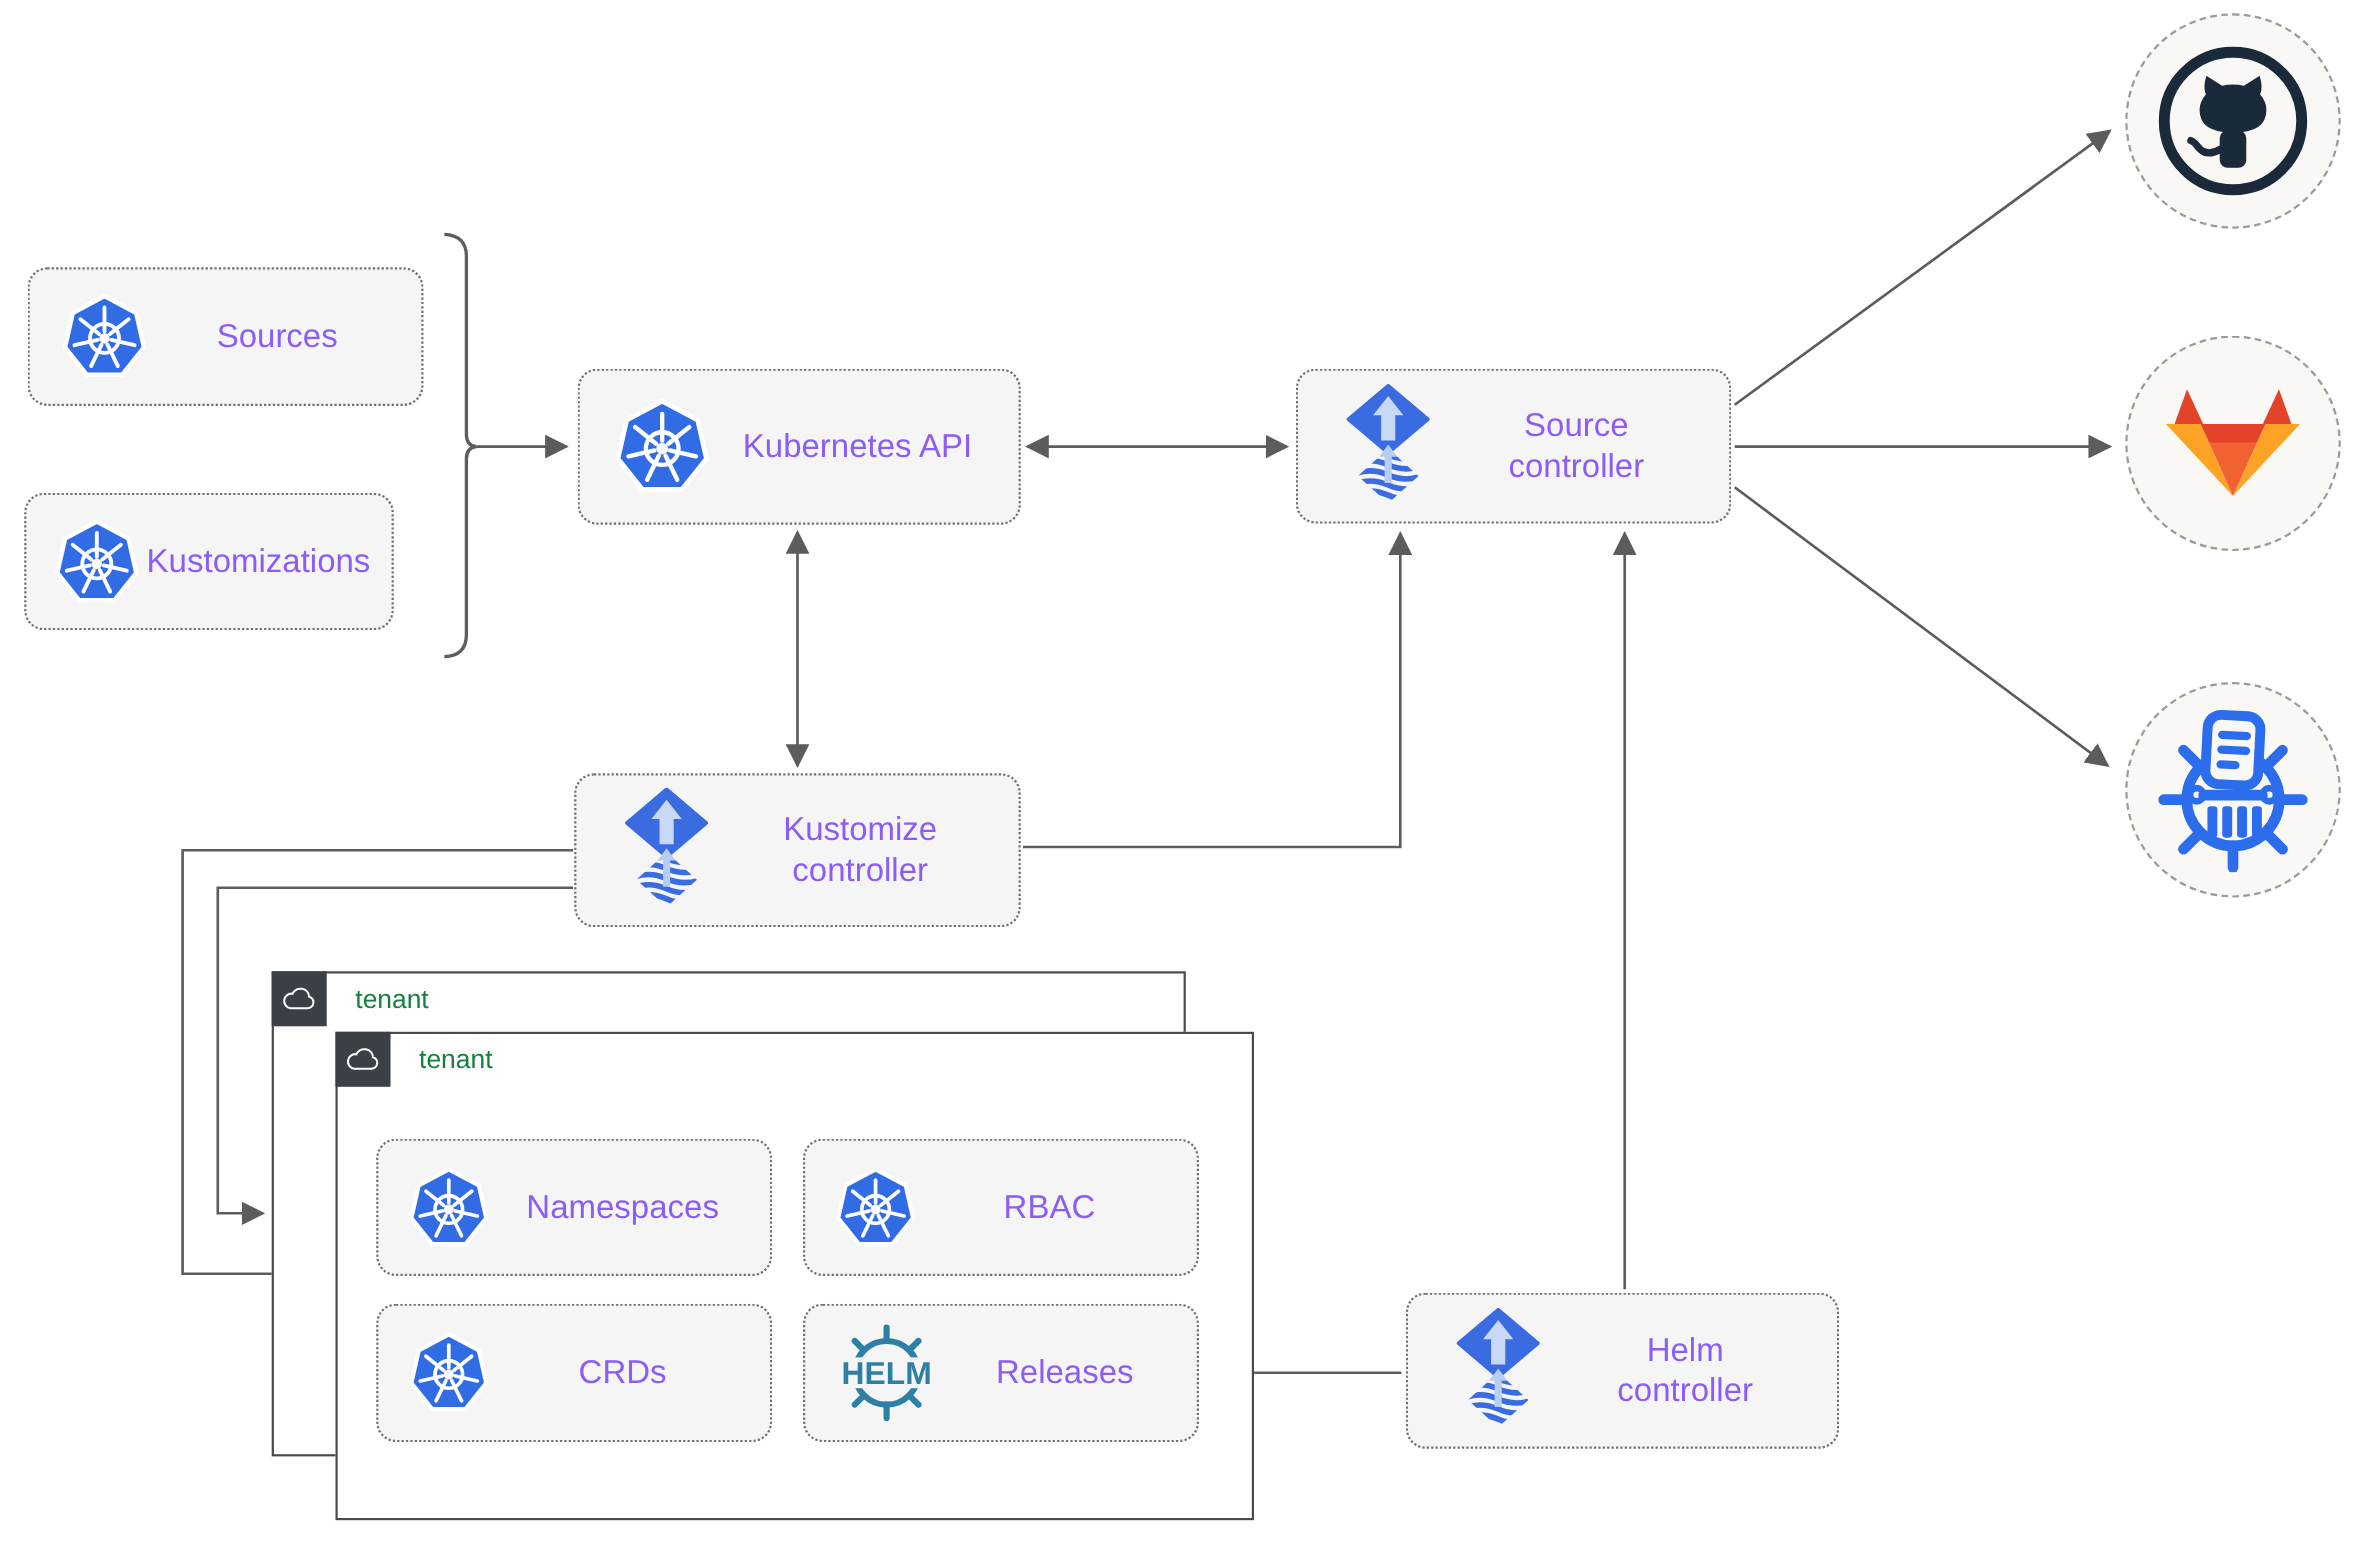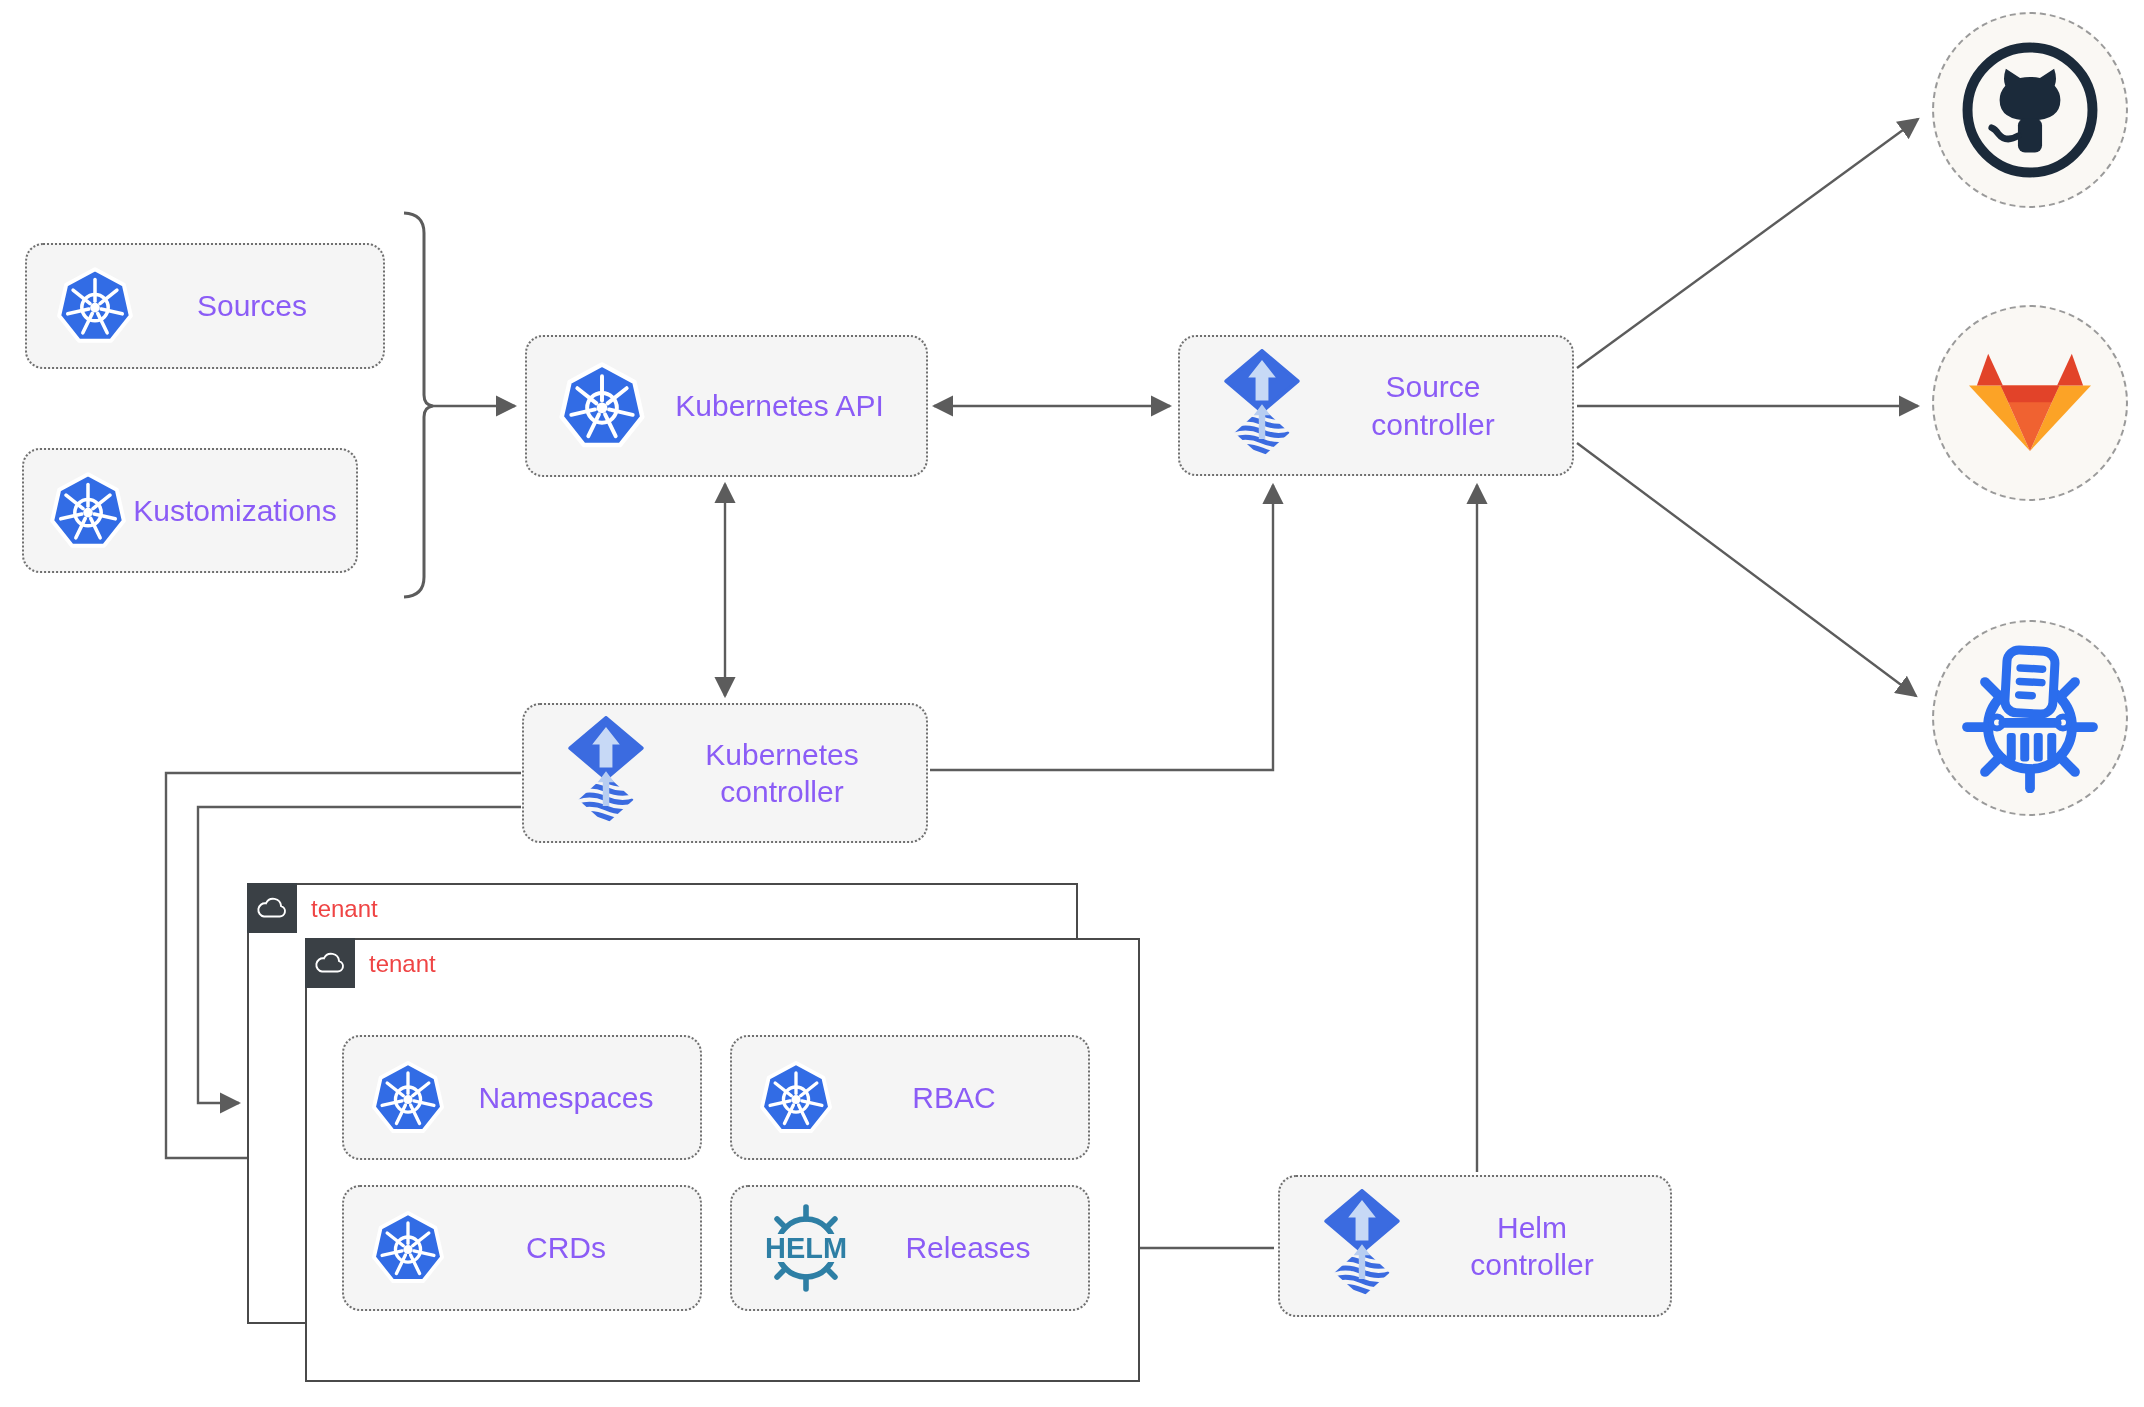--- a/index.html
+++ b/index.html
@@ -14,21 +14,21 @@
   }
   .lbl{flex:1;text-align:center;font-size:30px;color:#8b5cf6;line-height:1.25;padding-right:14px;}
   .lbl-wrap{max-width:240px;margin:0 auto;}
   .tenant{
     position:absolute;background:#ffffff;border:2px solid #4a4a4a;box-sizing:border-box;z-index:2;
   }
   .tenant-tab{
     position:absolute;left:-2px;top:-2px;background:#3a4045;
     display:flex;align-items:center;justify-content:center;
   }
-  .tenant-lbl{position:absolute;font-size:24px;color:#ef4444;}
+  .tenant-lbl{position:absolute;font-size:24px;color:#15803d;margin-left:12px;}
   .remote{
     position:absolute;width:196px;height:196px;border-radius:50%;
     background:#faf8f4;border:2px dashed #9a9a9a;box-sizing:border-box;
     display:flex;align-items:center;justify-content:center;z-index:3;
   }
   .icon{flex:0 0 auto;}
 </style>
 </head>
 <body>
 
@@ -120,21 +120,21 @@
     <svg class="icon" viewBox="0 0 100 124" style="width:92px;height:114px;margin-left:36px;">
         <use href="#flux"></use>
       </svg>
     <div class="lbl lbl-wrap" style="max-width:180px;">Source controller</div>
   </div>
 
   <div class="dbox" style="left:522px;top:703px;width:406px;height:140px;">
     <svg class="icon" viewBox="0 0 100 124" style="width:92px;height:114px;margin-left:36px;">
         <use href="#flux"></use>
       </svg>
-    <div class="lbl lbl-wrap" style="max-width:200px;">Kubernetes controller</div>
+    <div class="lbl lbl-wrap" style="max-width:200px;">Kustomize controller</div>
   </div>
 
   <div class="dbox" style="left:1278px;top:1175px;width:394px;height:142px;">
     <svg class="icon" viewBox="0 0 100 124" style="width:92px;height:114px;margin-left:36px;">
         <use href="#flux"></use>
       </svg>
     <div class="lbl lbl-wrap" style="max-width:180px;">Helm controller</div>
   </div>
 
   <div class="tenant" style="left:247px;top:883px;width:831px;height:441px;">

